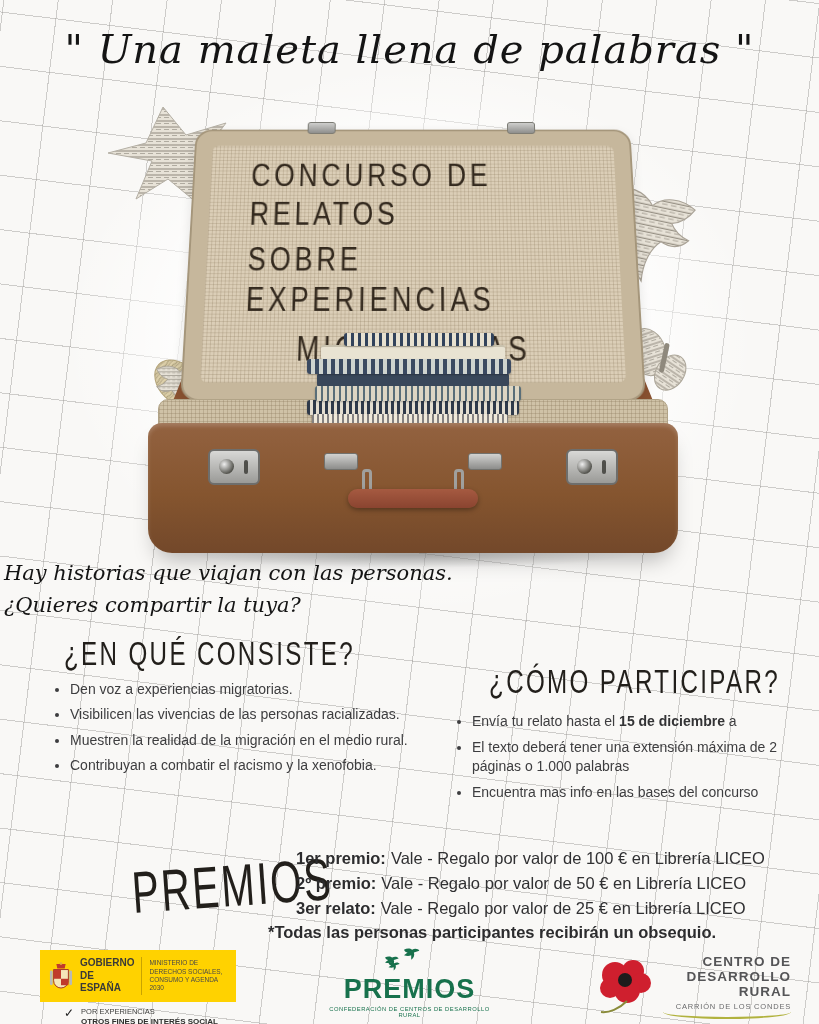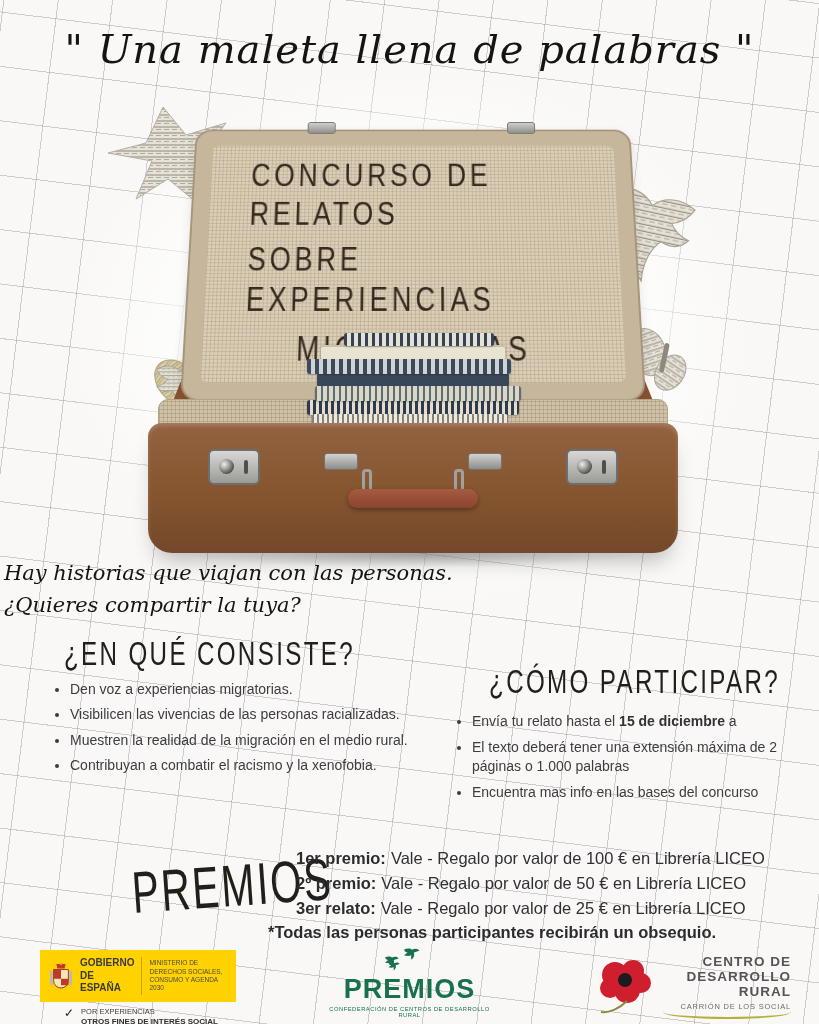--- a/index.html
+++ b/index.html
@@ -326,19 +326,19 @@
           <circle cx="30" cy="33" r="13"></circle>
           <circle cx="13" cy="31" r="10"></circle>
         </g>
         <circle cx="28" cy="23" r="7" fill="#1c1c1c"></circle>
         <path d="M30,44 C22,52 12,56 4,55" stroke="#8a8b3a" stroke-width="2" fill="none"></path>
       </svg>
       <div class="cdr-text">
         <div class="cdr-line">CENTRO DE</div>
         <div class="cdr-line">DESARROLLO</div>
         <div class="cdr-line">RURAL</div>
-        <div class="cdr-sub">CARRIÓN DE LOS SOCIAL</div>
+        <div class="cdr-sub">CARRIÓN DE LOS CONDES</div>
         <div class="swoosh"></div>
       </div>
     </div>
 
   </div>
 </div>
 
 </body></html>

